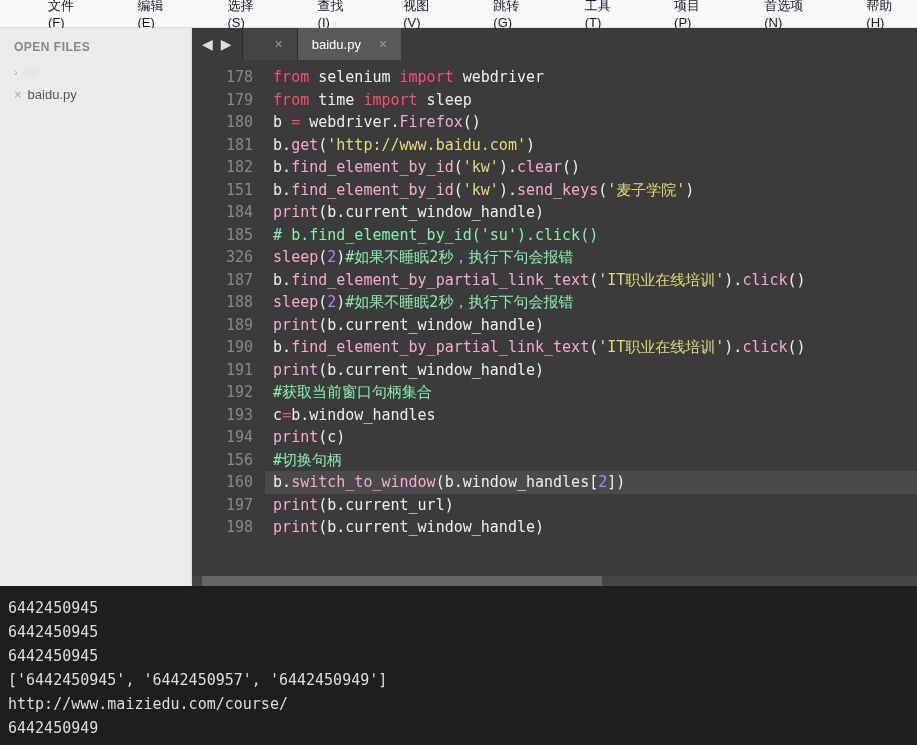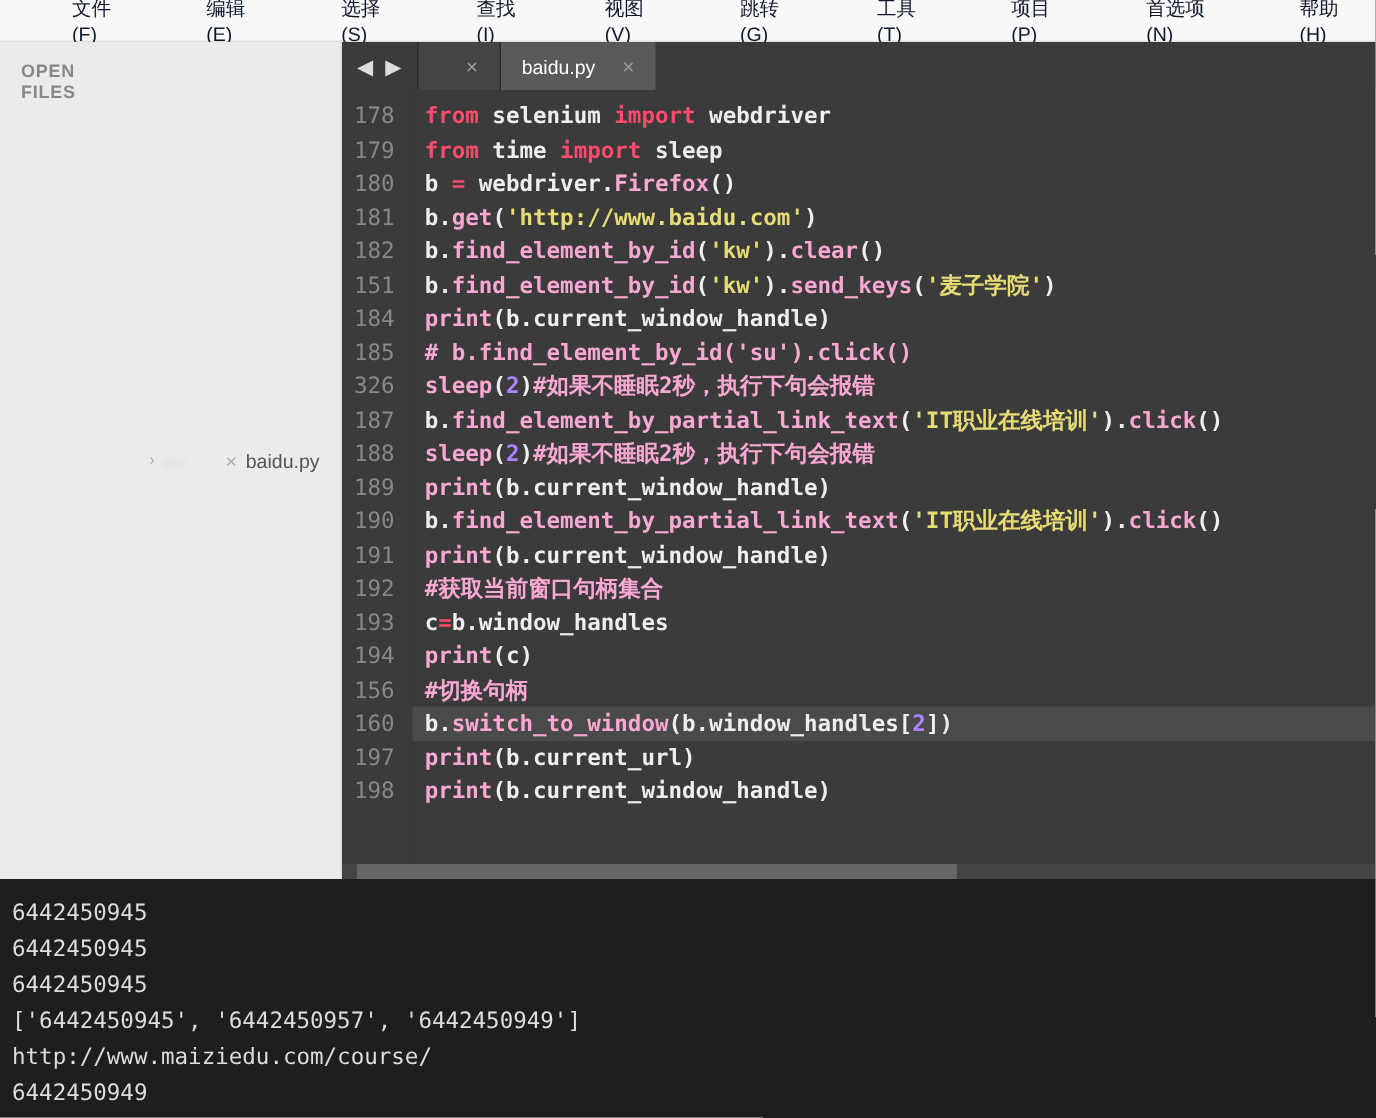--- a/index.html
+++ b/index.html
@@ -1,45 +1,45 @@
 <!DOCTYPE html>
 <html><head>
 <meta charset="utf-8">
 <style>
 * { margin: 0; padding: 0; box-sizing: border-box; }
 body { font-family: "Microsoft YaHei", sans-serif; font-size: 13px; background: #fff; width: 917px; height: 745px; overflow: hidden; display: flex; flex-direction: column; }
 .menubar { background: #f8f8f8; border-bottom: 1px solid #e0e0e0; height: 28px; display: flex; align-items: center; padding: 0 4px; }
 .menubar span { padding: 4px 8px; color: #0f172a; cursor: pointer; margin-left: 36px; }
 .menubar span u { text-decoration: underline; }
 .main { flex: 1; display: flex; overflow: hidden; }
-.sidebar { width: 228px; background: #ebebeb; border-right: 1px solid #ddd; display: flex; flex-direction: row; }
+.sidebar { width: 192px; background: #ebebeb; border-right: 1px solid #ddd; display: flex; flex-direction: column; }
 .open-files-hdr { color: #888; font-weight: bold; font-size: 12px; padding: 12px 14px 6px; letter-spacing: 0.5px; }
 .file-item { padding: 4px 14px; color: #555; cursor: pointer; display: flex; align-items: center; gap: 6px; }
 .file-item .x { color: #aaa; font-size: 13px; }
 .file-item .arrow { color: #aaa; font-size: 11px; }
 .blur { filter: blur(3px); color: #bbb; }
 .editor-area { flex: 1; background: #3b3b3b; display: flex; flex-direction: column; overflow: hidden; }
 .tabbar { height: 32px; background: #3b3b3b; display: flex; align-items: stretch; }
 .navbtns { display: flex; align-items: center; padding: 0 10px; color: #ddd; gap: 8px; }
 .navbtns span { cursor: pointer; font-size: 14px; }
 .tab { display: flex; align-items: center; padding: 0 14px; color: #ccc; cursor: pointer; gap: 18px; border-left: 1px solid #2a2a2a; }
 .tab.inactive { background: #444; color: #aaa; }
 .tab.active { background: #595959; color: #fff; }
 .tab .close { color: #999; font-size: 14px; }
 .code-wrap { flex: 1; display: flex; overflow: auto; font-family: "Consolas", monospace; font-size: 15px; line-height: 22.5px; }
-.gutter { background: #3b3b3b; color: #888; text-align: right; padding: 6px 12px 6px 8px; user-select: none; }
+.gutter { background: #3b3b3b; color: #888; text-align: right; padding: 6px 12px 6px 8px; user-select: none; margin-left: 26px; }
 .gutter div { height: 22.5px; }
-.code { background: #3b3b3b; color: #eee; padding: 6px 0; flex: 1; white-space: pre; font-weight: bold; }
+.code { background: #3b3b3b; color: #eee; padding: 6px 0; flex: 1; white-space: pre; }
 .code div { height: 22.5px; padding-left: 8px; }
 .code .hl { background: #4a4a4a; }
 .kw { color: #ff4b6e; }
 .fn { color: #f9a8d4; }
 .str { color: #e6db74; }
 .num { color: #ae81ff; }
-.cm { color: #f9a8d4; }
+.cm { color: #86efac; }
 .scrollbar { height: 10px; background: #444; }
 .scrollbar .thumb { height: 10px; width: 400px; background: #666; margin-left: 10px; }
 .console { background: #1e1e1e; color: #ddd; font-family: "Consolas", monospace; font-size: 15px; padding: 10px 8px; height: 159px; line-height: 24px; white-space: pre; }
 </style>
 </head>
 <body>
 
 <div class="menubar">
     <span>文件(<u>F</u>)</span>
     <span>编辑(<u>E</u>)</span>

